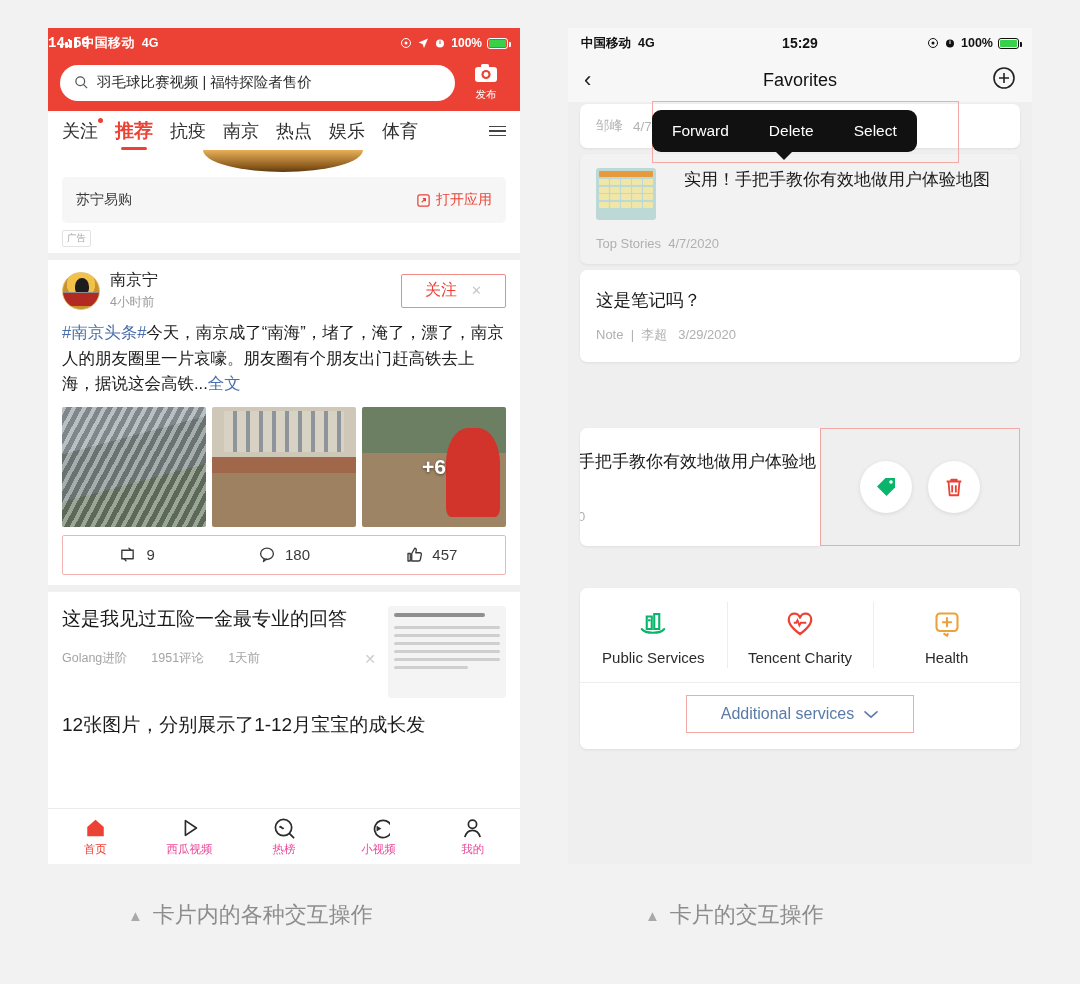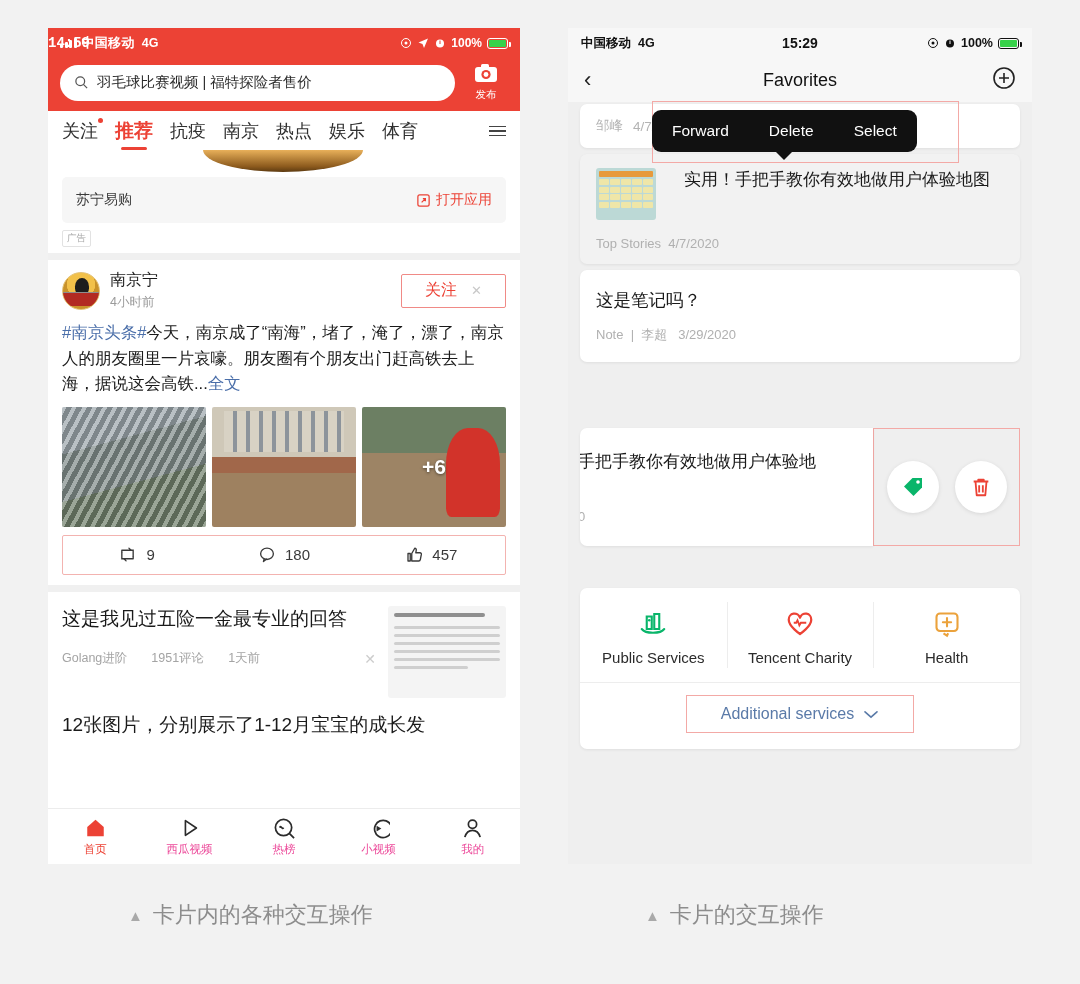--- a/index.html
+++ b/index.html
@@ -210,21 +210,21 @@
     content:""; position:absolute; left:0; top:9px; bottom:9px; width:1px; background:#3a3a3a;
   }
   .r-popup .arrow {
     position:absolute; left:50%; bottom:-8px; transform:translateX(-50%);
     width:0;height:0;border-left:9px solid transparent;border-right:9px solid transparent;border-top:9px solid #111;
   }
 
   
   .r-swipe { display:flex; align-items:stretch; }
   .r-swipe .body {
-    width:293px; background:#fff; border-radius:7px 0 0 7px; padding:22px 0 22px 0;
+    width:240px; background:#fff; border-radius:7px 0 0 7px; padding:22px 0 22px 0;
     box-shadow:0 1px 3px rgba(0,0,0,.07); position:relative; overflow:hidden;
   }
   .r-swipe .body .t { font-size:17px; color:#1a1a1a; padding-left:0; margin-left:-2px; white-space:nowrap;}
   .r-swipe .body .d { font-size:13px; color:#b0b0b0; margin-top:36px; margin-left:-2px;}
   .r-actbox { flex:1; border:1.6px solid #f3a9a6; display:flex; align-items:center; justify-content:center; gap:16px; }
   .r-circ { width:52px; height:52px; border-radius:50%; background:#fff; display:flex; align-items:center; justify-content:center;
             box-shadow:0 1px 4px rgba(0,0,0,.10); }
 
   
   .r-serv { padding:0; overflow:hidden; }

